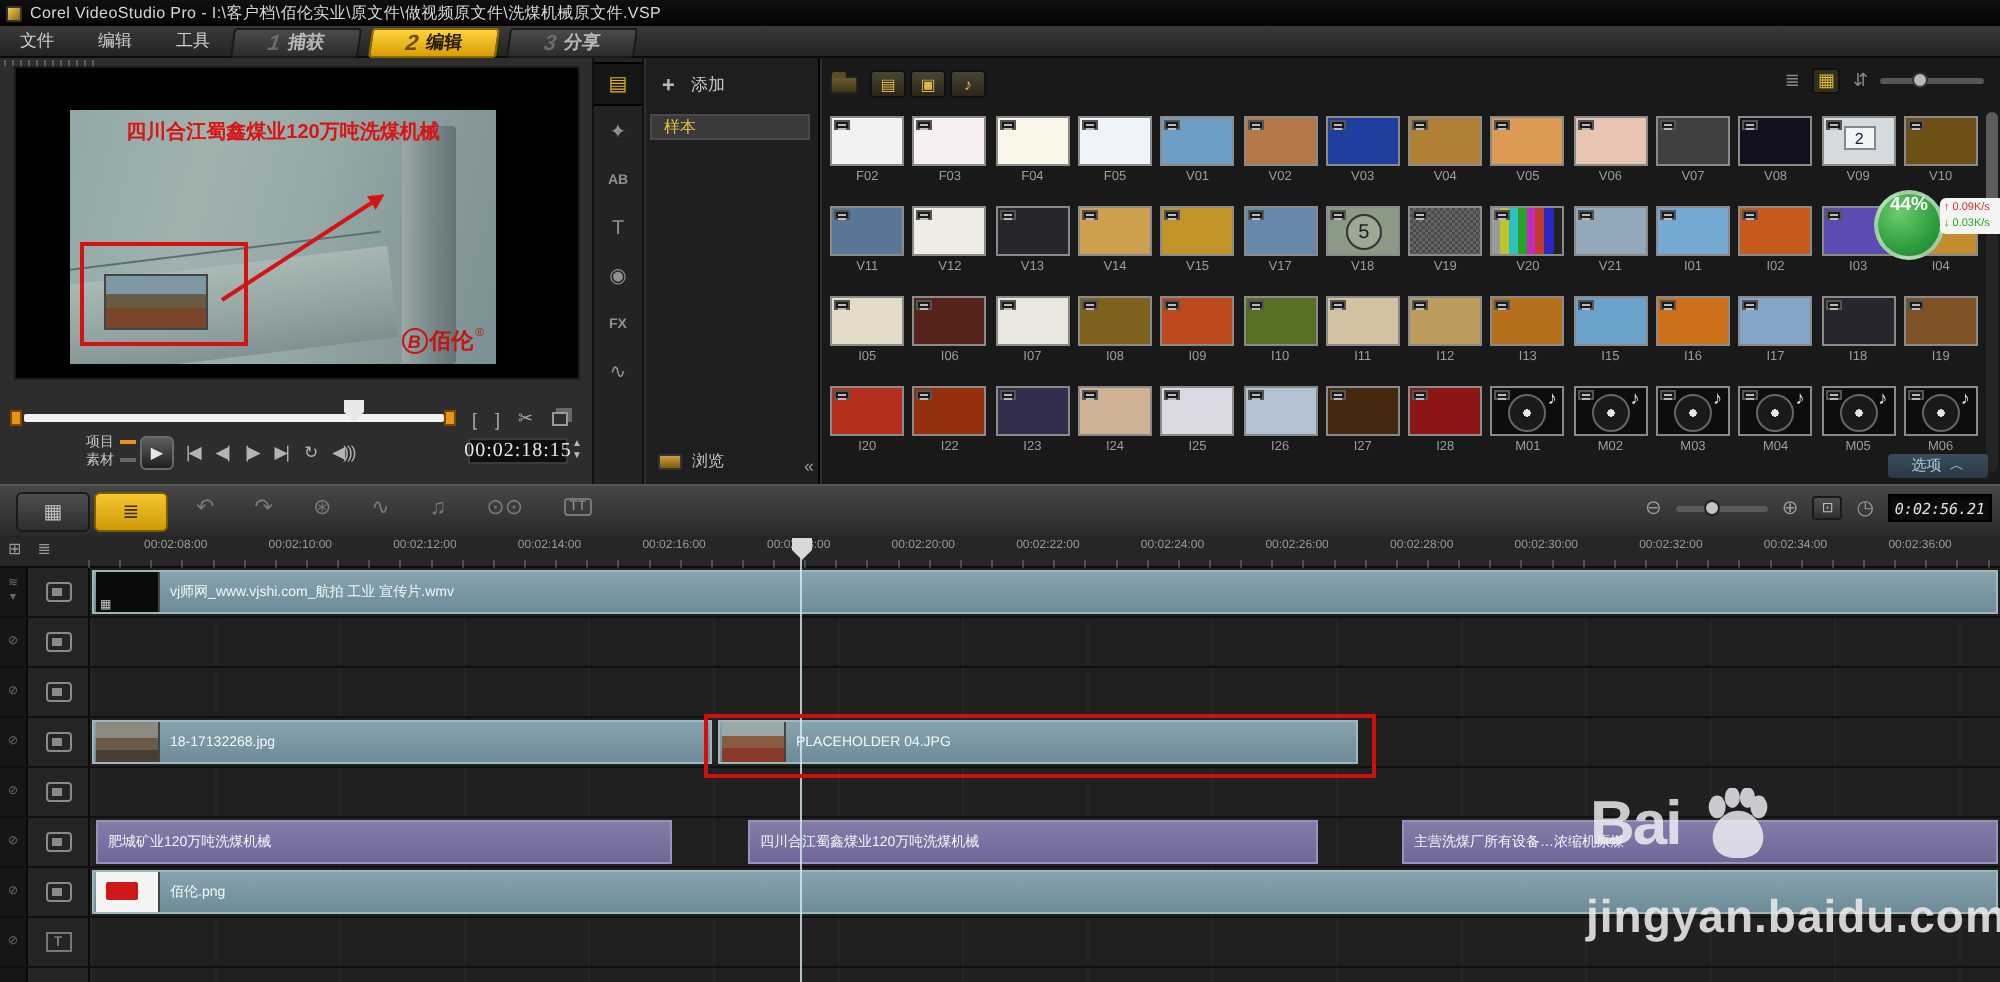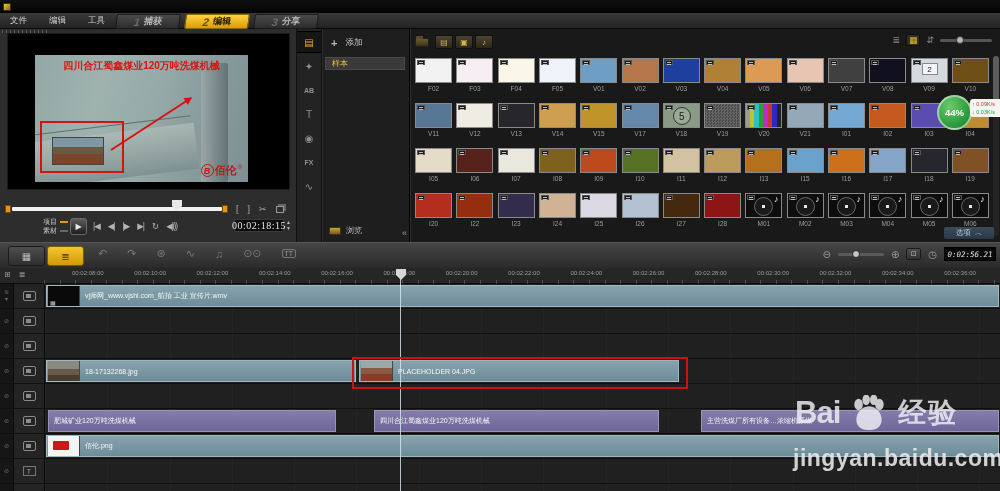--- a/index.html
+++ b/index.html
@@ -120,21 +120,21 @@
   .cdc{position:absolute;left:9px;top:3px;width:18px;height:18px;border-radius:50%;border:1px solid #333;color:#222;
        font-size:10px;display:flex;align-items:center;justify-content:center;background:rgba(255,255,255,.15);}
   .mon{position:absolute;left:10px;top:4px;width:16px;height:12px;background:#f2f4f6;border:1px solid #888;
        font-size:8px;color:#224;display:flex;align-items:center;justify-content:center;}
   .lib-scroll{position:absolute;right:1px;top:27px;width:6px;height:180px;background:#242424;border-radius:3px;}
   .lib-scroll .sthumb{position:absolute;left:0;top:0;width:6px;height:58px;background:#5c5c5c;border-radius:3px;}
   .optbar{position:absolute;right:6px;bottom:3px;width:50px;height:12px;background:linear-gradient(#3c4c5a,#2a3844);
           border-radius:2px;display:flex;align-items:center;justify-content:center;gap:4px;font-size:7.5px;color:#aacbe0;}
   .netbadge{position:absolute;right:28px;top:66px;width:35px;height:35px;border-radius:50%;z-index:30;
             background:radial-gradient(circle at 35% 30%,#6ecb6e,#2f9e3f 60%,#1d7a2d);border:2px solid rgba(255,255,255,.55);
-            display:flex;align-items:center;justify-content:center;font-size:9.5px;font-weight:bold;color:#fff;}
+            display:flex;align-items:flex-start;justify-content:center;font-size:9.5px;font-weight:bold;color:#fff;}
   .nettip{position:absolute;right:0;top:70px;width:30px;height:18px;background:#f4f4f4;border-radius:3px 0 0 3px;z-index:30;
           font-size:5.5px;color:#222;line-height:8px;padding:1px 2px;}
   .nettip .up{color:#c33;} .nettip .dn{color:#2a2;}
 
   
   .timeline{position:absolute;left:0;top:242px;width:1000px;height:249px;background:#1d1d1d;}
   .tl-toolbar{position:absolute;left:0;top:0;width:1000px;height:26px;background:linear-gradient(#464646,#2a2a2a);border-top:1px solid #555;}
   .viewbtn{position:absolute;top:3px;width:37px;height:20px;border-radius:3px;display:flex;align-items:center;justify-content:center;}
   .viewbtn.story{left:8px;background:linear-gradient(#4e4e4e,#2e2e2e);border:1px solid #1a1a1a;color:#c0c0c0;font-size:10px;}
   .viewbtn.tline{left:47px;background:linear-gradient(#f6c62e,#cf9a08);border:1px solid #7a5c00;color:#3a2b00;font-size:10px;}
@@ -190,20 +190,21 @@
   .wm-cn{font-size:28px;font-weight:bold;color:rgba(240,240,245,.82);letter-spacing:2px;}
   .wm-url{font-size:23px;font-weight:bold;color:rgba(235,235,235,.88);letter-spacing:.5px;}
 </style>
 </head>
 <body>
 
 <div id="app">
 
   <div class="titlebar">
     <div class="appicon"></div>
+    <div class="title-text">Corel VideoStudio Pro - I:\客户档\佰伦实业\原文件\做视频原文件\洗煤机械原文件.VSP</div>
   </div>
 
   <div class="menubar">
     <div class="menus">
         <div class="menu-item">文件</div>
         <div class="menu-item">编辑</div>
         <div class="menu-item">工具</div>
         <div class="menu-item">设置</div>
       </div>
     <div class="steps">
@@ -858,17 +859,16 @@
     <div class="redbox" style="left:352px;top:115px;width:336px;height:32px;"></div>
     <div class="wm wm-logo" style="left:795px;top:152px;">
       <span class="wm-bai">Bai</span>
       <svg width="38" height="36" viewBox="0 0 40 38" style="opacity:.82;">
         <ellipse cx="9" cy="10" rx="4.5" ry="6" fill="#f0f0f5"></ellipse>
         <ellipse cx="31" cy="10" rx="4.5" ry="6" fill="#f0f0f5"></ellipse>
         <ellipse cx="17" cy="5" rx="4" ry="5.5" fill="#f0f0f5"></ellipse>
         <ellipse cx="25" cy="5" rx="4" ry="5.5" fill="#f0f0f5"></ellipse>
         <path d="M20 12 C11 12 5 22 7 29 C9 36 15 37 20 37 C25 37 31 36 33 29 C35 22 29 12 20 12 Z" fill="#f0f0f5"></path>
       </svg>
-      <span class="wm-cn">经验</span>
     </div>
     <div class="wm wm-url" style="left:793px;top:203px;">jingyan.baidu.com</div>
   </div>
 </div>
 
 </body></html>

